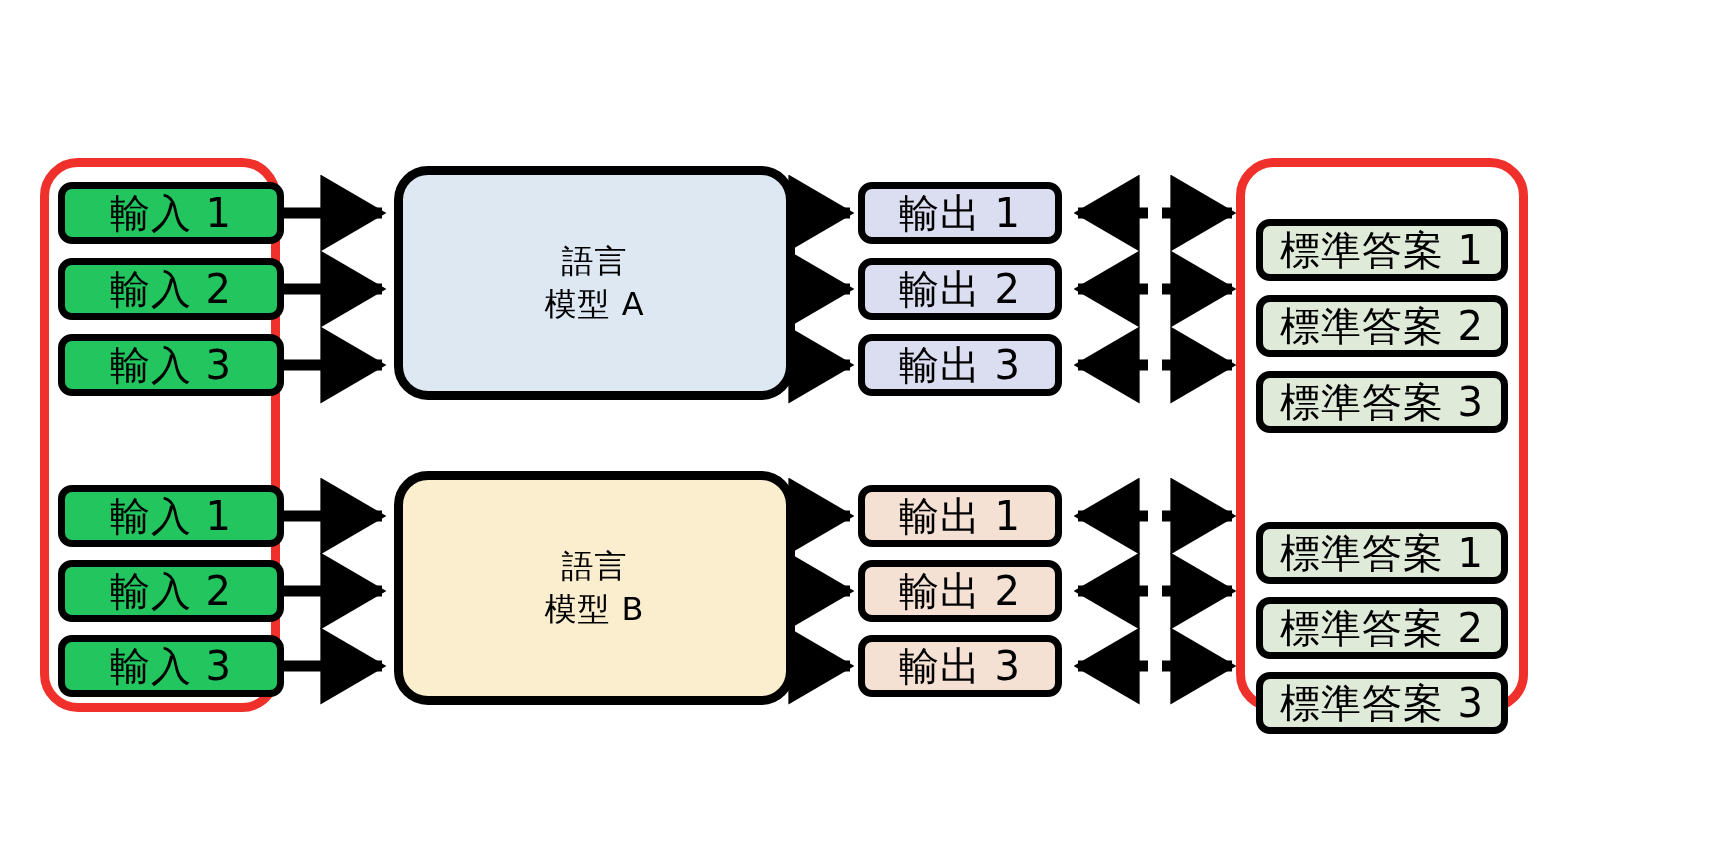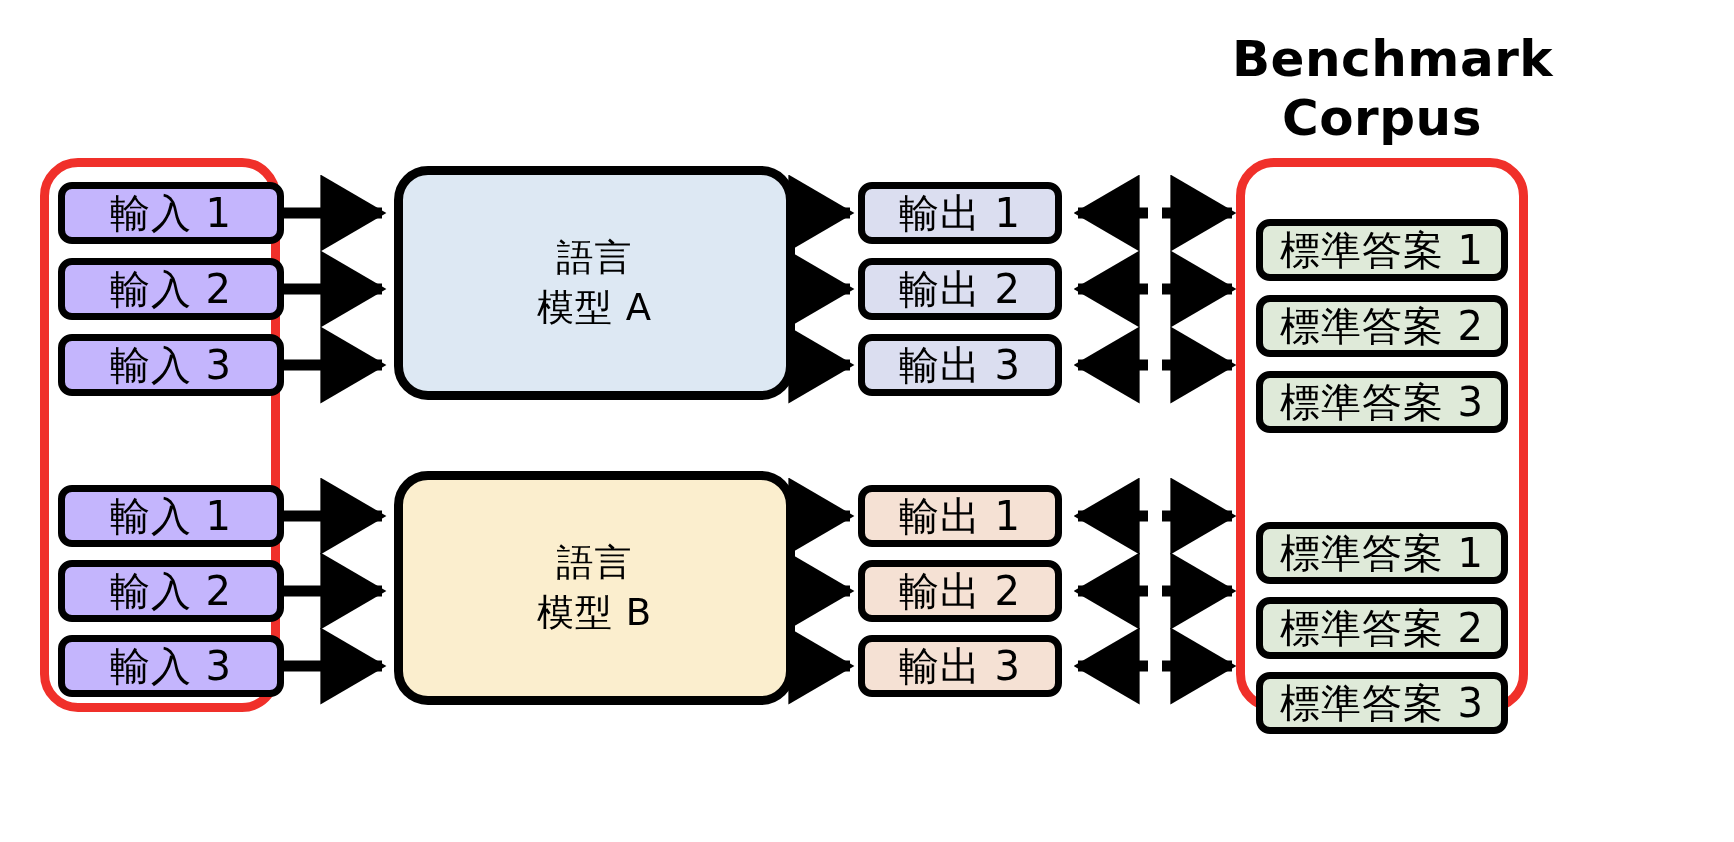--- a/index.html
+++ b/index.html
@@ -32,29 +32,29 @@
     font-size: 42px;
     line-height: 1.15;
     letter-spacing: 1px;
     white-space: pre-line;
   }
   .small-node {
     height: 62px;
     width: 226px;
     font-size: 40px;
   }
-  .input-node   { background: #c4b5fd; }
+  .input-node   { background: #22c55e; }
   .answer-node  { background: #dfead9; margin-top: 37px; }
   .out-a-node   { background: #dbdef0; }
   .out-b-node   { background: #f5e1d4; }
 
   .model-node {
     border-width: 9px;
     border-radius: 34px;
-    font-size: 37px;
+    font-size: 32px;
     line-height: 1.35;
     width: 401px;
   }
   .model-a { background: #dde8f3; }
   .model-b { background: #fbeece; }
 
   
   .group-outline {
     position: absolute;
     box-sizing: border-box;
@@ -135,22 +135,20 @@
       <line x1="1078" y1="516" x2="1232" y2="516"></line>
       <line x1="1078" y1="591" x2="1232" y2="591"></line>
       <line x1="1078" y1="666" x2="1232" y2="666"></line>
     </g>
   </svg>
 
   <div class="group-outline" style="left:40px; top:158px; width:240px; height:554px;"></div>
 
   <div class="group-outline" style="left:1236px; top:158px; width:292px; height:554px;"></div>
 
-  <div class="corpus-title" style="left:1232px; top:30px; width:300px;">Benchmark
-Corpus</div>
 
   <div class="node small-node input-node" style="left:58px; top:182px;">輸入 1</div>
   <div class="node small-node input-node" style="left:58px; top:258px;">輸入 2</div>
   <div class="node small-node input-node" style="left:58px; top:334px;">輸入 3</div>
 
   <div class="node model-node model-a" style="left:394px; top:166px; height:234px;">語言
 模型 A</div>
 
   <div class="node small-node out-a-node" style="left:858px; top:182px; width:204px;">輸出 1</div>
   <div class="node small-node out-a-node" style="left:858px; top:258px; width:204px;">輸出 2</div>

